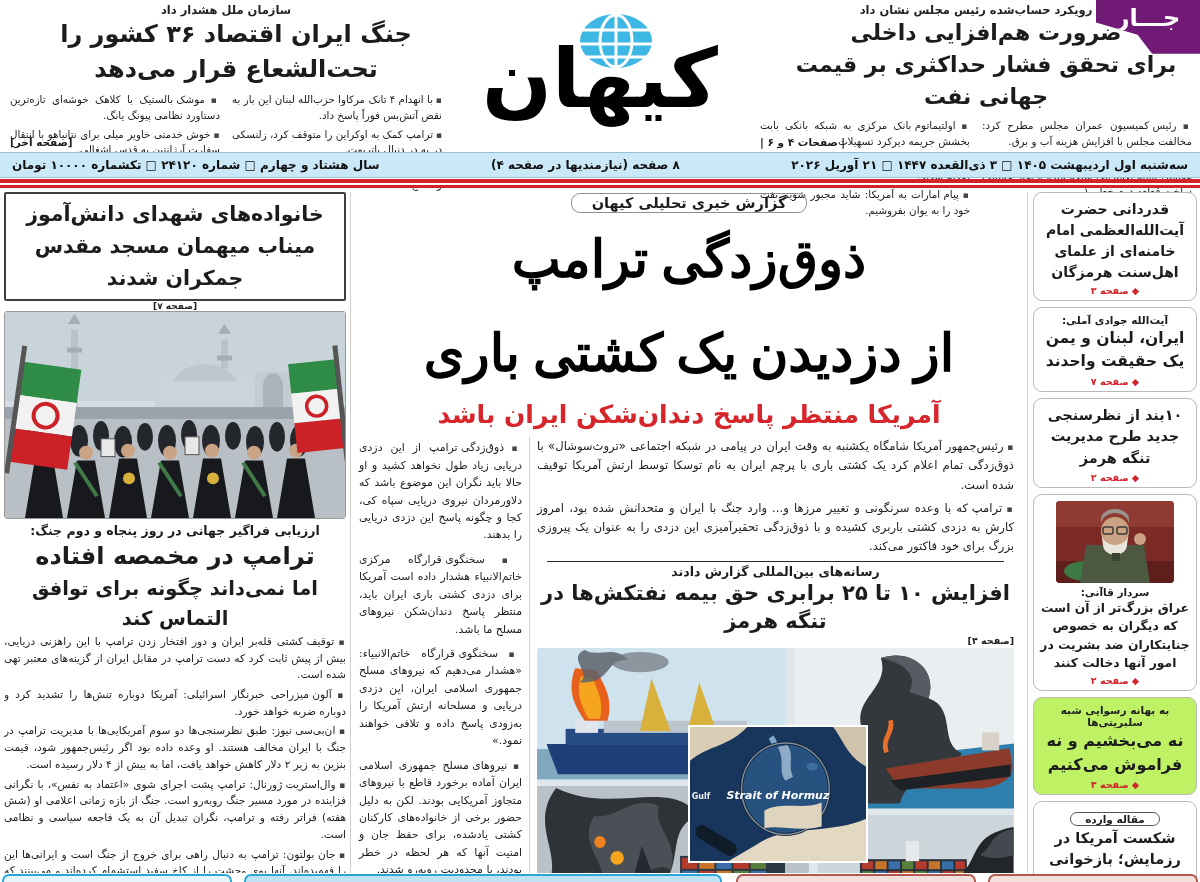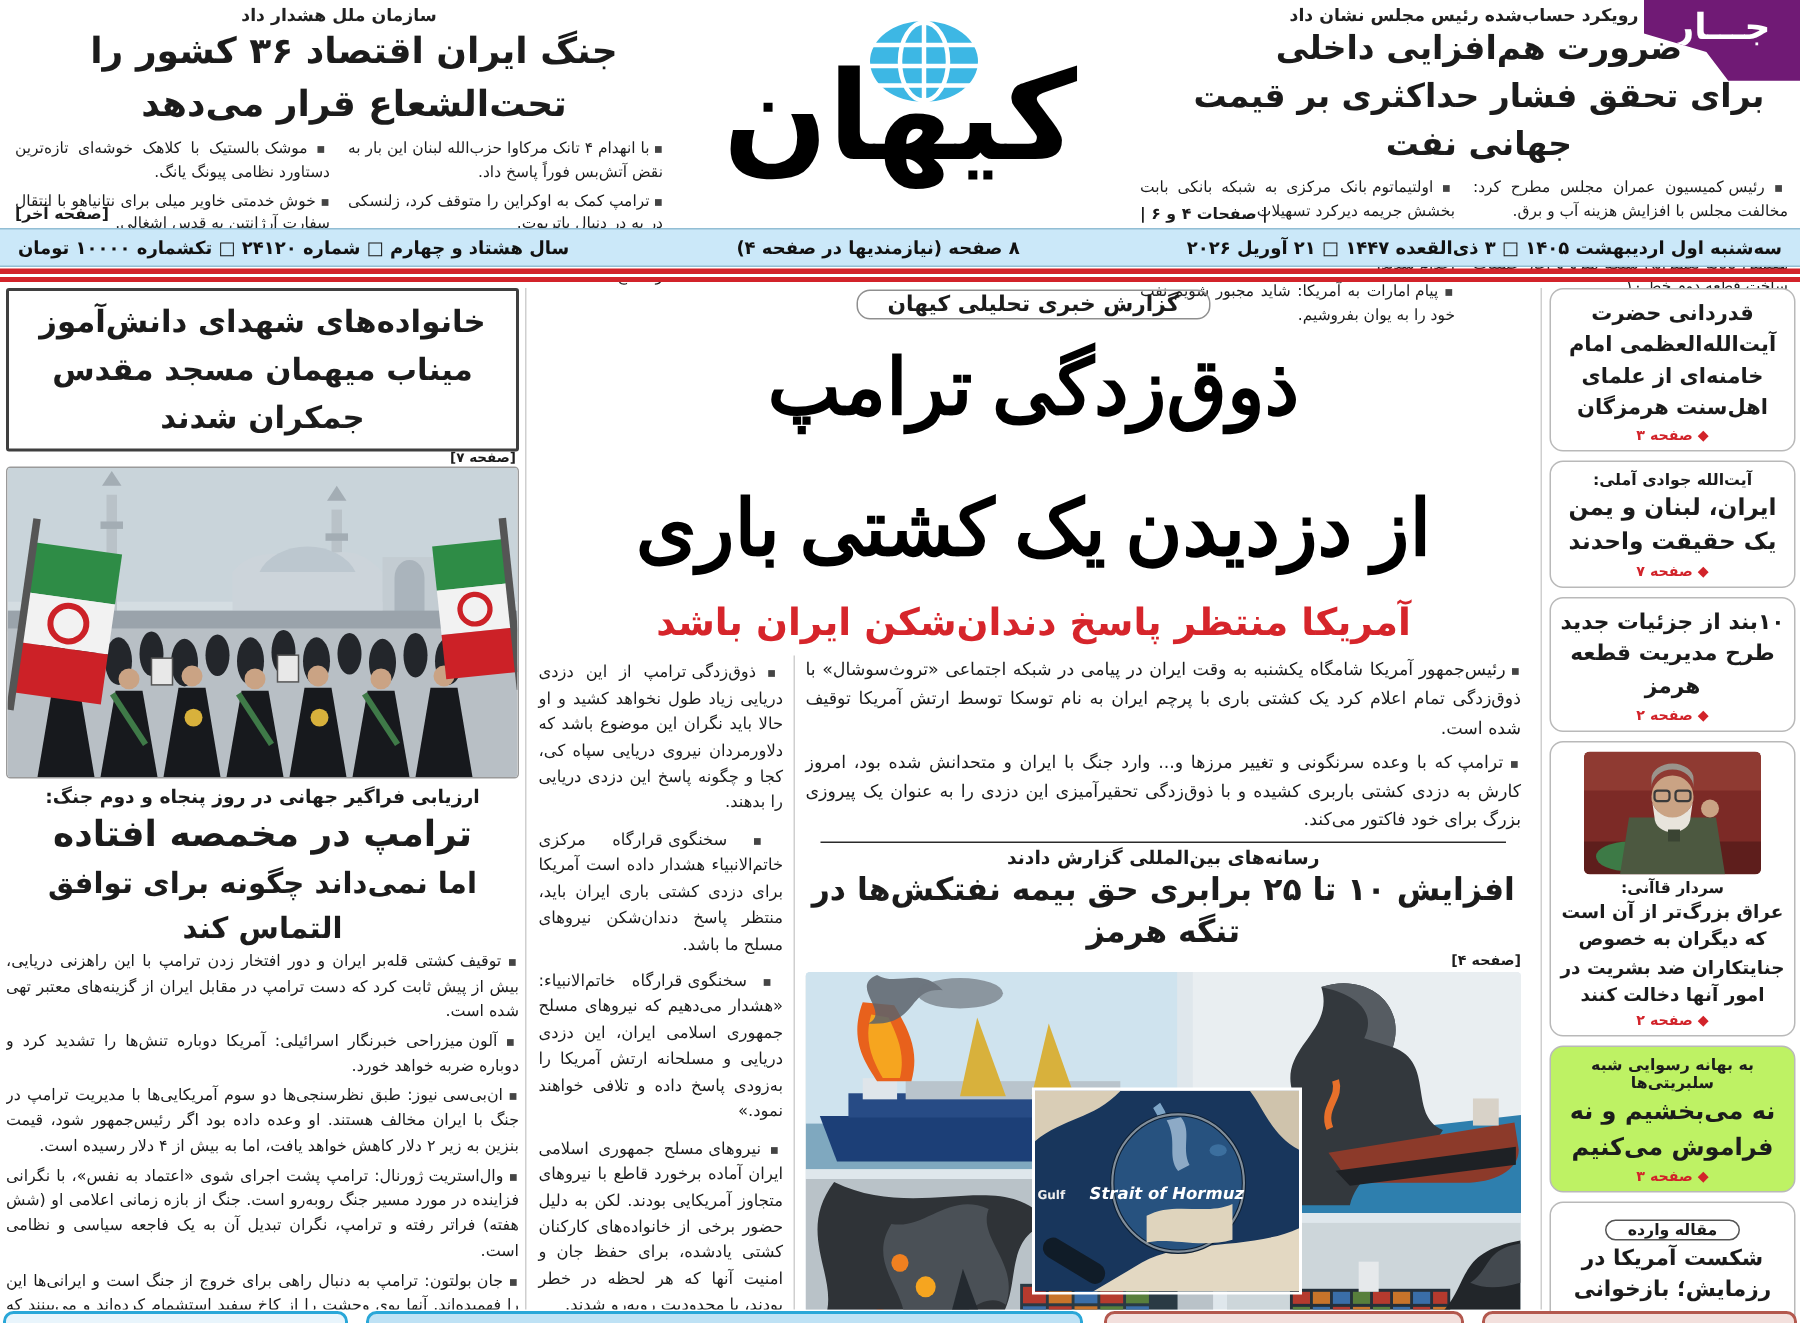--- a/index.html
+++ b/index.html
@@ -79,21 +79,21 @@
   .t4 { bottom:0; left:0; width:57%; height:53%; }
   .t5 { bottom:0; right:0; width:41%; height:43%; }
   .tile svg { width:100%; height:100%; display:block; }
   .maplabel { position:absolute; top:46%; left:0; right:0; text-align:center; color:#fff; font-size:11px; font-weight:700; font-style:italic; z-index:3; }
   .gulflabel { position:absolute; top:48%; left:2px; color:#eee; font-size:8px; font-weight:700; z-index:3; }
 
   
   .leftcol { position:absolute; top:192px; left:4px; width:342px; bottom:9px; overflow:hidden; }
   .box-head { border:2px solid #3f3f3f; border-radius:2px; padding:5px 6px; text-align:center;
               font-size:20.5px; font-weight:900; line-height:1.55; letter-spacing:-0.5px; }
-  .box-page { font-size:9px; font-weight:700; margin:0 2px; text-align:right; }
+  .box-page { font-size:9px; font-weight:700; margin:0 2px; text-align:center; }
   .crowd { height:208px; border:1px solid #9a9a9a; border-radius:3px; overflow:hidden; }
   .crowd svg { width:100%; height:100%; display:block; }
   .lkicker { text-align:center; font-size:12.5px; font-weight:600; margin-top:4px; }
   .h3 { text-align:center; font-weight:900; line-height:1.5; letter-spacing:-0.8px; }
   .h3 .l1 { display:block; font-size:24px; }
   .h3 .l2 { display:block; font-size:19.5px; }
   .lbullets p, .side-bullets p { font-size:10.6px; line-height:1.58; text-align:justify; text-align-last:right; margin-bottom:3px; }
 
   
   .bstrip { position:absolute; bottom:0; left:0; right:0; height:9px; direction:ltr; }
@@ -180,21 +180,21 @@
       <div class="pg">◆ صفحه ۳</div>
     </div>
 
     <div class="sbox sbox2">
       <div class="k">آیت‌الله جوادی آملی:</div>
       <div class="h">ایران، لبنان و یمن یک حقیقت واحدند</div>
       <div class="pg">◆ صفحه ۷</div>
     </div>
 
     <div class="sbox sbox3">
-      <div class="h">۱۰بند از جزئیات جدید طرح مدیریت قطعه هرمز</div>
+      <div class="h">۱۰بند از نظرسنجی جدید طرح مدیریت تنگه هرمز</div>
       <div class="pg">◆ صفحه ۲</div>
     </div>
 
     <div class="sbox sbox4">
       <div class="portrait">
         <svg viewBox="0 0 118 82" width="118" height="82">
           <rect width="118" height="82" fill="#7c2a26"></rect>
           <rect width="118" height="26" fill="#8f3a32"></rect>
           <rect y="60" width="118" height="22" fill="#5e1e1c"></rect>
           <ellipse cx="30" cy="70" rx="22" ry="10" fill="#3d7a46"></ellipse>

